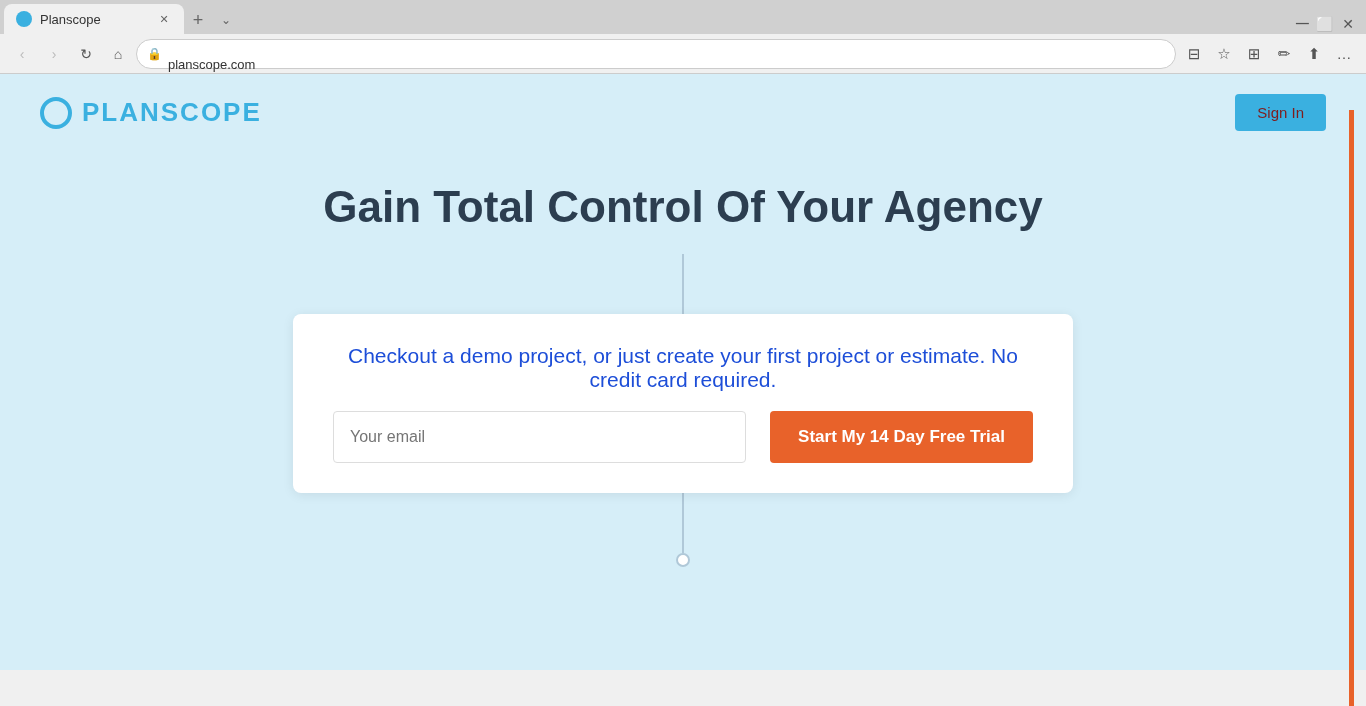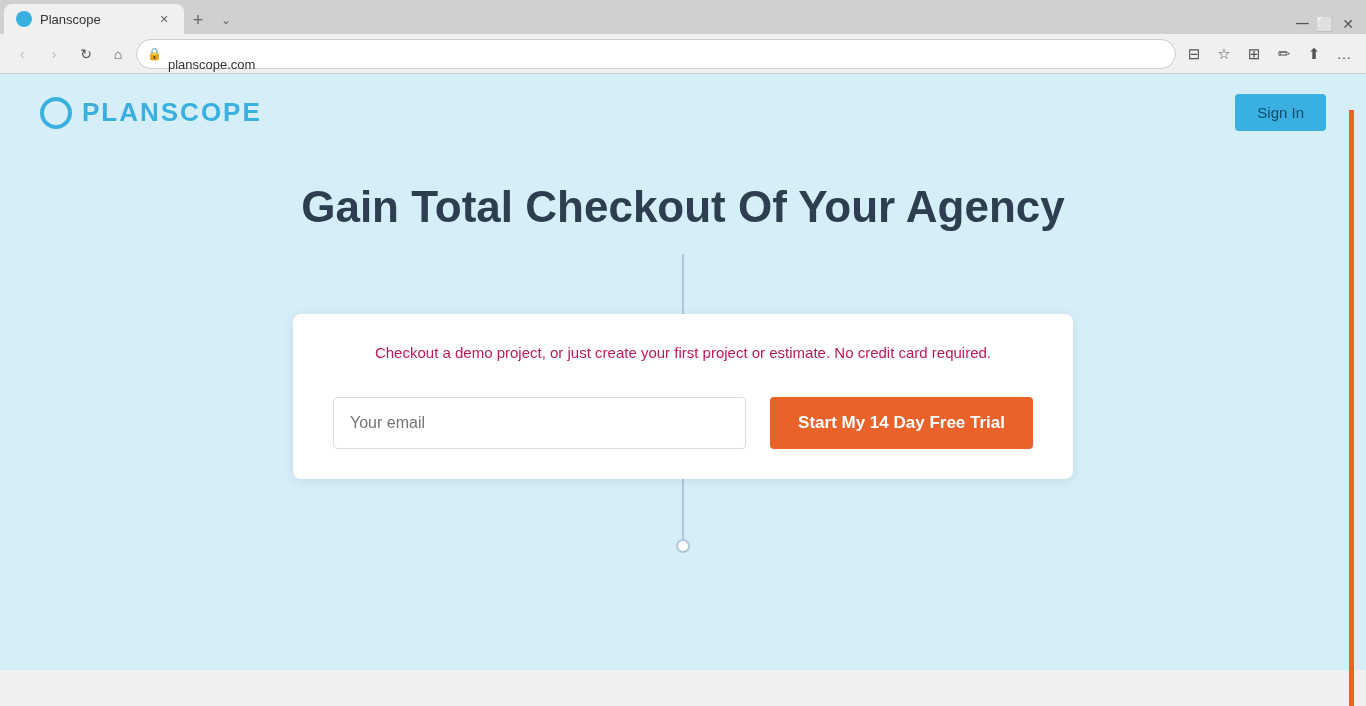--- a/index.html
+++ b/index.html
@@ -206,21 +206,21 @@
     .logo-text {
       font-size: 26px;
       font-weight: 800;
       color: #3ab0e0;
       letter-spacing: 2px;
       text-transform: uppercase;
     }
 
     .signin-btn {
       background: #3ab0e0;
-      color: #0c4a6e;
+      color: #7f1d1d;
       border: none;
       border-radius: 4px;
       padding: 10px 22px;
       font-size: 15px;
       cursor: pointer;
       font-weight: 500;
     }
 
     
     .hero-section {
@@ -259,23 +259,23 @@
       padding: 30px 40px;
       margin: 0 auto;
       max-width: 780px;
       box-shadow: 0 2px 12px rgba(0,0,0,0.08);
       position: relative;
       z-index: 1;
     }
 
     .signup-card-subtitle {
       text-align: center;
-      color: #be185d;
-      font-size: 15px;
-      margin-bottom: 36px;
+      color: #1d4ed8;
+      font-size: 21px;
+      margin-bottom: 19px;
     }
 
     .signup-form {
       display: flex;
       gap: 24px;
       align-items: flex-start;
     }
 
     .email-input {
       flex: 1;
@@ -389,21 +389,21 @@
 
   <header class="site-header">
     <div class="logo-area">
       <div class="logo-circle"></div>
       <span class="logo-text">PLANSCOPE</span>
     </div>
     <button class="signin-btn">Sign In</button>
   </header>
 
   <div class="hero-section">
-    <h1 class="hero-title">Gain Total Checkout Of Your Agency</h1>
+    <h1 class="hero-title">Gain Total Control Of Your Agency</h1>
   </div>
 
   <div class="vertical-line-top"></div>
 
   <div class="signup-card">
     <p class="signup-card-subtitle">Checkout a demo project, or just create your first project or estimate. No credit card required.</p>
     <div class="signup-form">
       <input class="email-input" type="email" placeholder="Your email" style="">
       <button class="trial-btn">Start My 14 Day Free Trial</button>
     </div>

